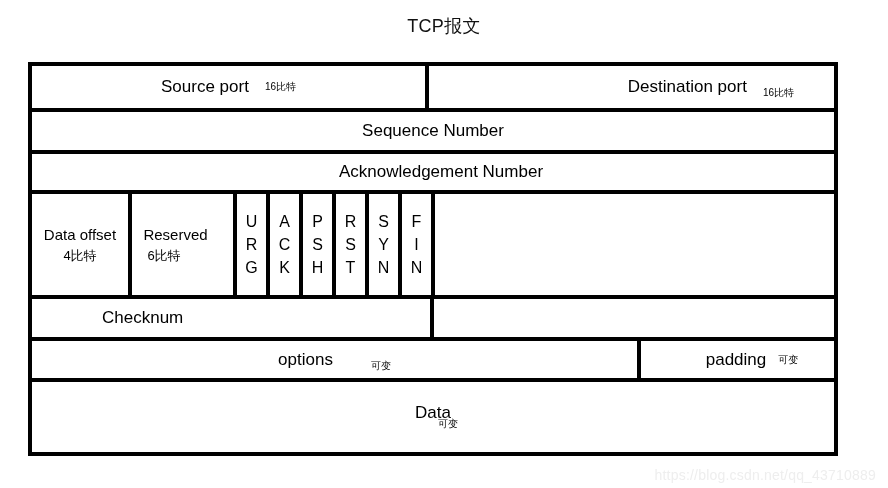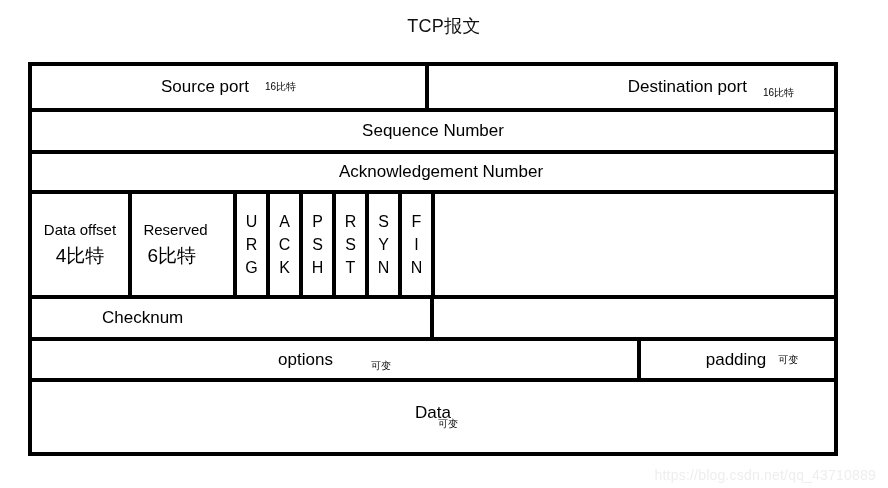--- a/index.html
+++ b/index.html
@@ -80,21 +80,21 @@
   .cell .sub.lower { position: relative; top: 6px; }
 
   .stack {
     display: flex;
     flex-direction: column;
     align-items: center;
     justify-content: space-between;
     line-height: 1.5;
   }
   .stack .l1 { font-size: 15px; }
-  .stack .l2 { font-size: 19px; }
+  .stack .l2 { font-size: 13px; }
 
   
   .flag {
     position: absolute;
     display: flex;
     flex-direction: column;
     align-items: center;
     justify-content: center;
     font-size: 16px;
     line-height: 1.45;

